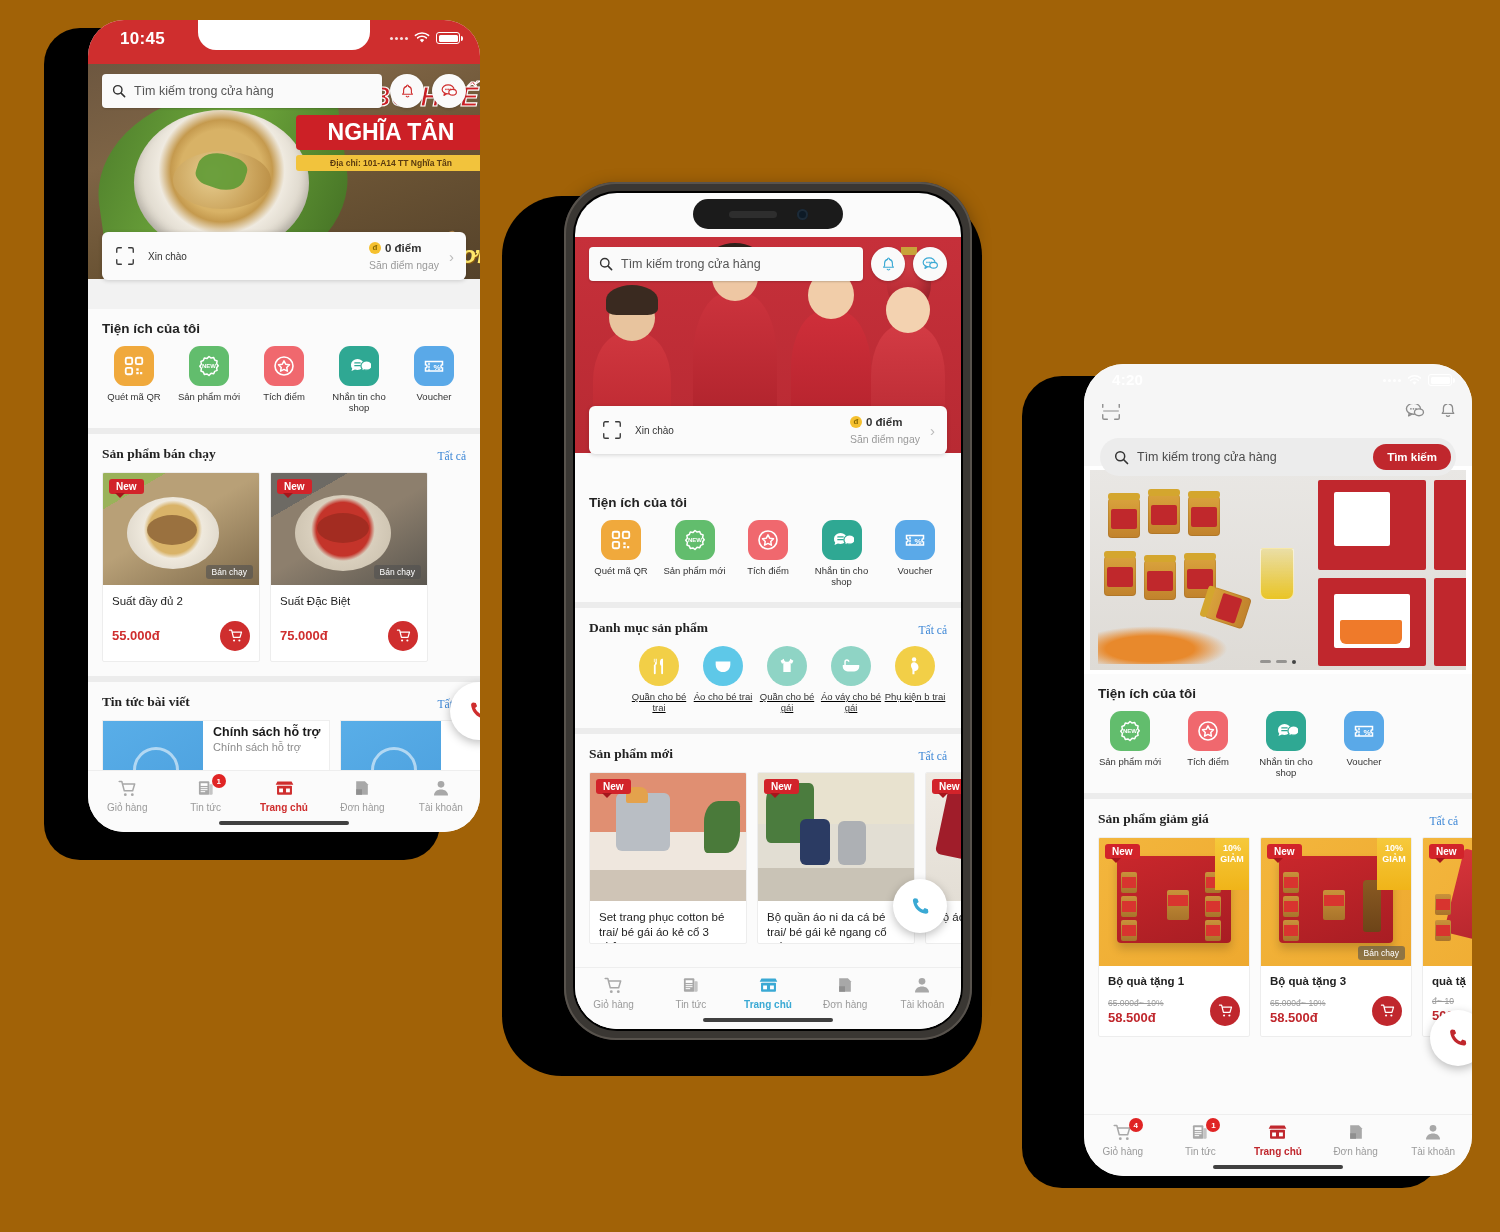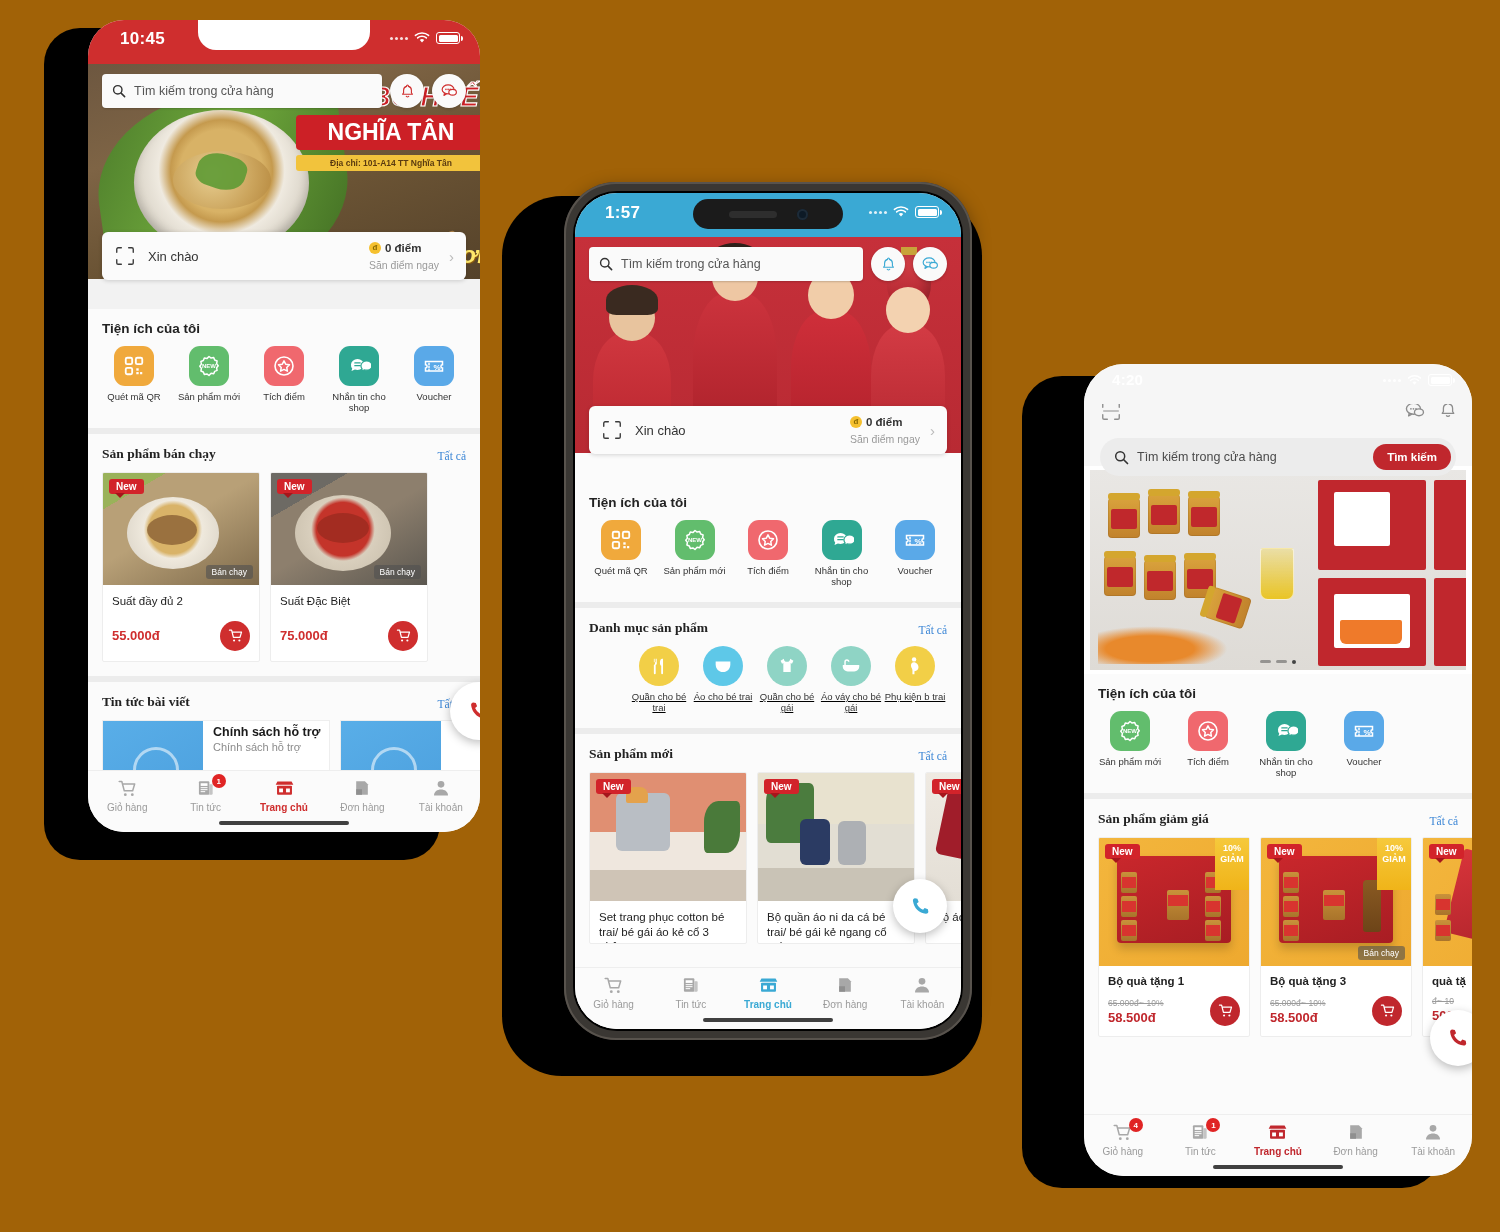--- a/index.html
+++ b/index.html
@@ -66,21 +66,21 @@
   .searchbox{ flex:1; height:34px; background:#fafafa; border-radius:4px; display:flex; align-items:center; padding:0 10px; gap:8px; box-shadow:0 1px 2px rgba(0,0,0,.18);}
   .searchbox .ph{ font-size:12.5px; color:#555; }
   .circ-btn{ width:34px; height:34px; border-radius:50%; background:#fafafa; display:flex; align-items:center; justify-content:center; box-shadow:0 1px 3px rgba(0,0,0,.2); flex:0 0 auto;}
 
   
   .greet{
      position:absolute; left:14px; right:14px; background:#fbfbfb; border-radius:6px;
      height:48px; display:flex; align-items:center; padding:0 12px; z-index:20;
      box-shadow:0 1px 4px rgba(0,0,0,.16);
   }
-  .greet .hello{ font-size:13px; color:#333; margin-left:12px; }
+  .greet .hello{ font-size:10px; color:#333; margin-left:12px; }
   .greet .right{ margin-left:auto; text-align:left; display:flex; align-items:center; gap:6px;}
   .greet .pts{ font-size:11.5px; font-weight:bold; color:#333; display:flex; align-items:center; gap:4px;}
   .coin{ width:12px; height:12px; border-radius:50%; background:#f5c02e; color:#8a6a00; font-size:8px; display:flex; align-items:center; justify-content:center; font-weight:bold;}
   .greet .sub{ font-size:10.5px; color:#9a9a9a; margin-top:5px;}
   .chev{ color:#bbb; font-size:15px; margin-left:4px;}
 
   
   .sect{ background:#fbfbfb; padding:12px 14px 14px; }
   .sect + .sect{ border-top:6px solid #ececec; }
   .sect-head{ display:flex; align-items:flex-end;font-family:Liberation Serif, serif; }
@@ -478,41 +478,20 @@
 
   </div>
 </div>
 
 <div class="phone" id="phone2">
   <div class="shadow"></div>
   <div class="frame2">
     <div class="inner">
       <div class="screen">
 
-        <div class="p2-status">
-          <div class="st-time" style="left:30px;top:10px;">1:57</div>
-          <div class="st-right" style="right:22px;top:13px;">
-            <span class="sig-dots">
-                  <i></i>
-                  <i></i>
-                  <i></i>
-                  <i></i>
-                </span>
-            <span>
-              <svg width="16" height="12" viewBox="0 0 16 12">
-                    <path d="M8 10.5l2.2-2.6a3.4 3.4 0 0 0-4.4 0z" fill="#fff"></path>
-                    <path d="M3.6 5.9a6.6 6.6 0 0 1 8.8 0" stroke="#fff" stroke-width="1.5" fill="none" stroke-linecap="round"></path>
-                    <path d="M1.4 3.4a9.9 9.9 0 0 1 13.2 0" stroke="#fff" stroke-width="1.5" fill="none" stroke-linecap="round"></path>
-                  </svg>
-            </span>
-            <span class="batt">
-                  <i></i>
-                </span>
-          </div>
-        </div>
         <div class="dynamic-island">
           <span class="di-speaker"></span>
           <span class="di-cam"></span>
         </div>
 
         <div class="banner" style="height:216px;margin-top:44px;">
           <div class="tet-bg"></div>
           <div class="lantern"></div>
 
           <div class="kid" style="left:18px;bottom:0;width:78px;height:120px;background:linear-gradient(180deg,#d0373f,#b8252e);">

